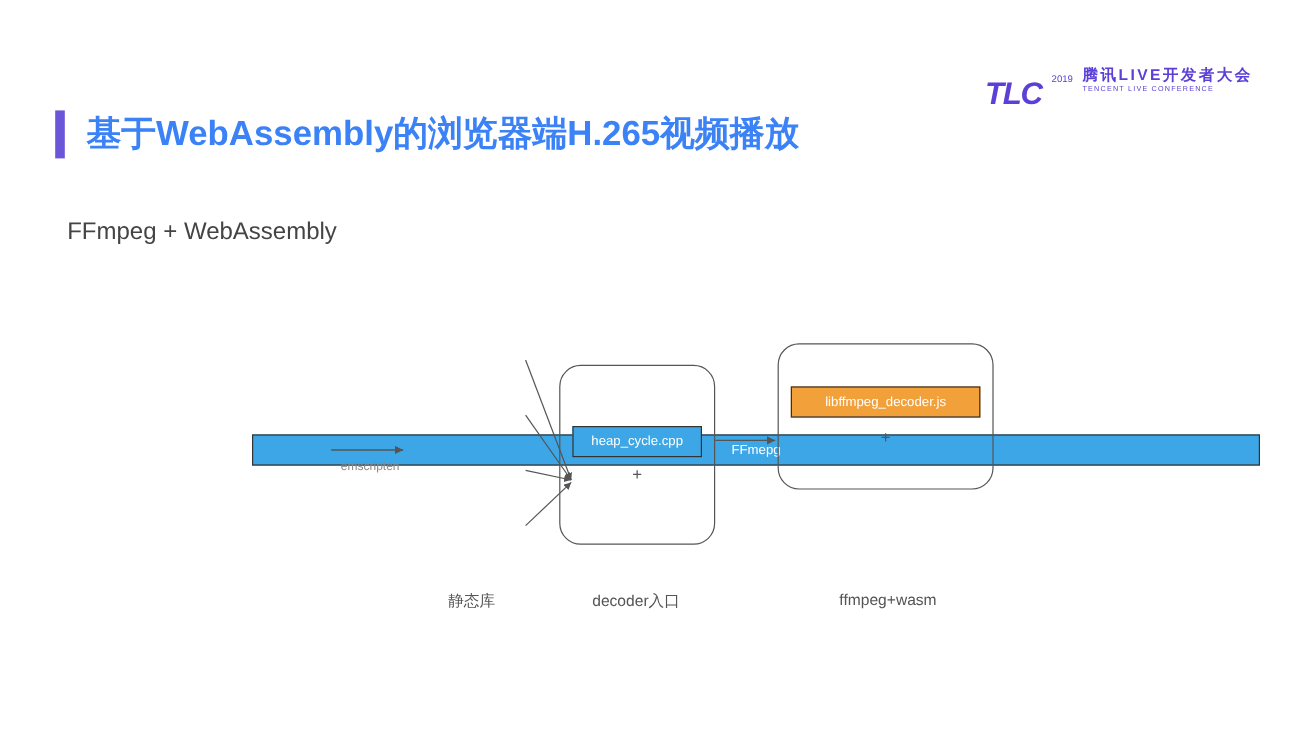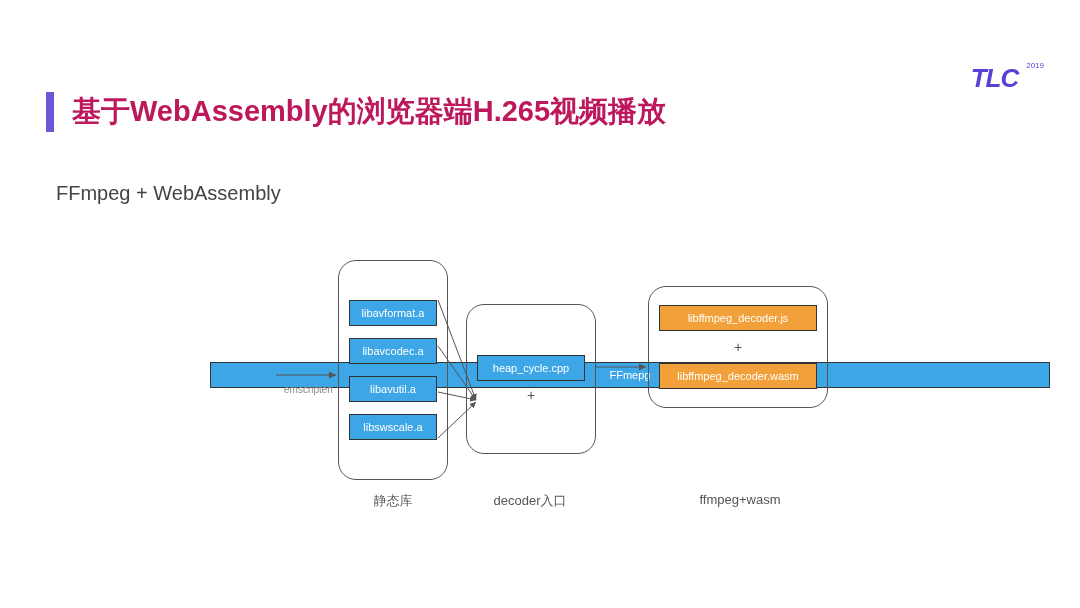--- a/index.html
+++ b/index.html
@@ -18,21 +18,21 @@
     letter-spacing: -1px; font-style: italic; margin-top: 25px;
   }
   .logo-year { font-size: 8px; color: #5B3FD6; line-height:1; }
   .logo-cn { font-size: 13px; font-weight: 700; color: #5B3FD6; letter-spacing: 2px; }
   .logo-sub { font-size: 6px; color: #5B3FD6; letter-spacing: 1px; }
   .title-row {
     position: absolute; top: 92px; left: 46px;
     display: flex; align-items: center; gap: 18px;
   }
   .title-bar { width: 8px; height: 40px; background: #6B55D9; }
-  .title { font-size: 29px; font-weight: 700; color: #be185d; }
+  .title { font-size: 29px; font-weight: 700; color: #3b82f6; }
   .subtitle {
     position: absolute; top: 170px; left: 56px;
     font-size: 20px; color: #444; margin-top: 12px;
   }
   .stage { position: absolute; top: 250px; left: 150px; width: 840px; height: 300px; }
   .src {
     position: absolute; left: 60px; top: 112px;
     width: 66px; height: 26px;
   }
   .emlabel {
@@ -61,50 +61,47 @@
   .cap2 { left:330px; width:100px; }
   .cap3 { left:530px; width:120px; }
   svg.arrows { position:absolute; inset:0; width:100%; height:100%; pointer-events:none; }
 </style>
 </head>
 <body>
 
 <div class="header-logo">
   <span class="logo-tlc">TLC</span>
   <span class="logo-year">2019</span>
+  <div>
+    <div class="logo-cn">腾讯LIVE开发者大会</div>
+    <div class="logo-sub">TENCENT LIVE CONFERENCE</div>
+  </div>
 </div>
 
 <div class="title-row">
   <div class="title-bar"></div>
   <div class="title">基于WebAssembly的浏览器端H.265视频播放</div>
 </div>
 
 <div class="subtitle">FFmpeg + WebAssembly</div>
 
 <div class="stage">
 
   <div class="chip blue src">FFmepg</div>
   <div class="emlabel">emscripten</div>
 
-  <div class="rbox col1">
-    <div class="chip blue">libavformat.a</div>
-    <div class="chip blue">libavcodec.a</div>
-    <div class="chip blue">libavutil.a</div>
-    <div class="chip blue">libswscale.a</div>
-  </div>
 
   <div class="rbox col2">
     <div class="chip blue">heap_cycle.cpp</div>
     <div class="plus">+</div>
   </div>
 
   <div class="rbox col3">
     <div class="chip orange">libffmpeg_decoder.js</div>
     <div class="plus">+</div>
-    <div class="chip orange">libffmpeg_decoder.wasm</div>
   </div>
 
   <div class="caption cap1">静态库</div>
   <div class="caption cap2">decoder入口</div>
   <div class="caption cap3">ffmpeg+wasm</div>
 
   <svg class="arrows">
     <defs>
       <marker id="ah" markerWidth="8" markerHeight="8" refX="6" refY="3" orient="auto">
         <path d="M0,0 L6,3 L0,6 Z" fill="#555"></path>

